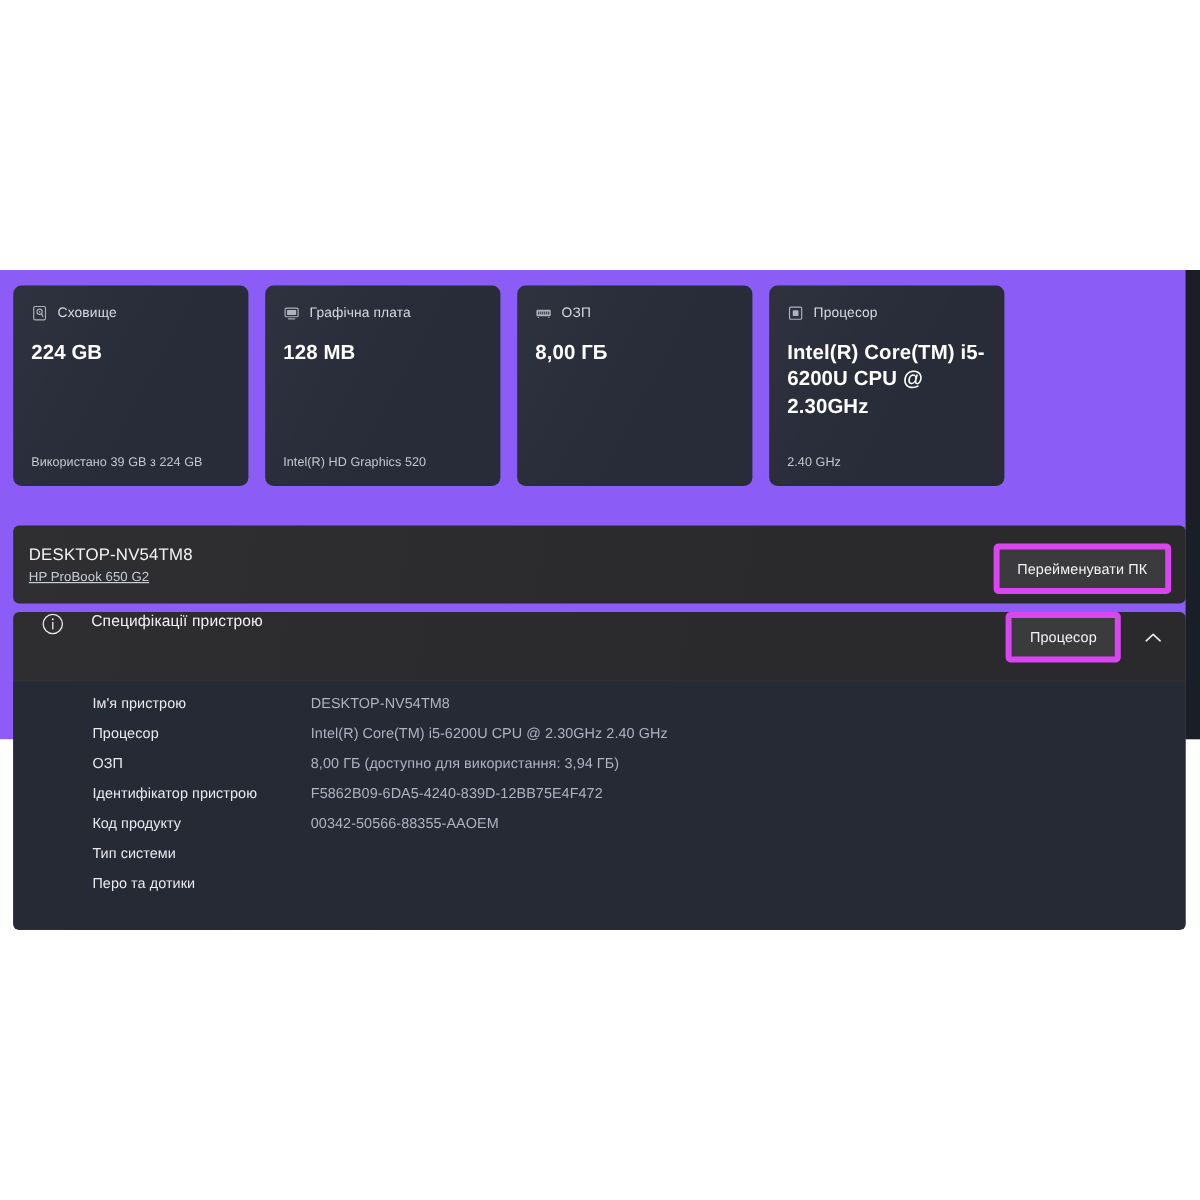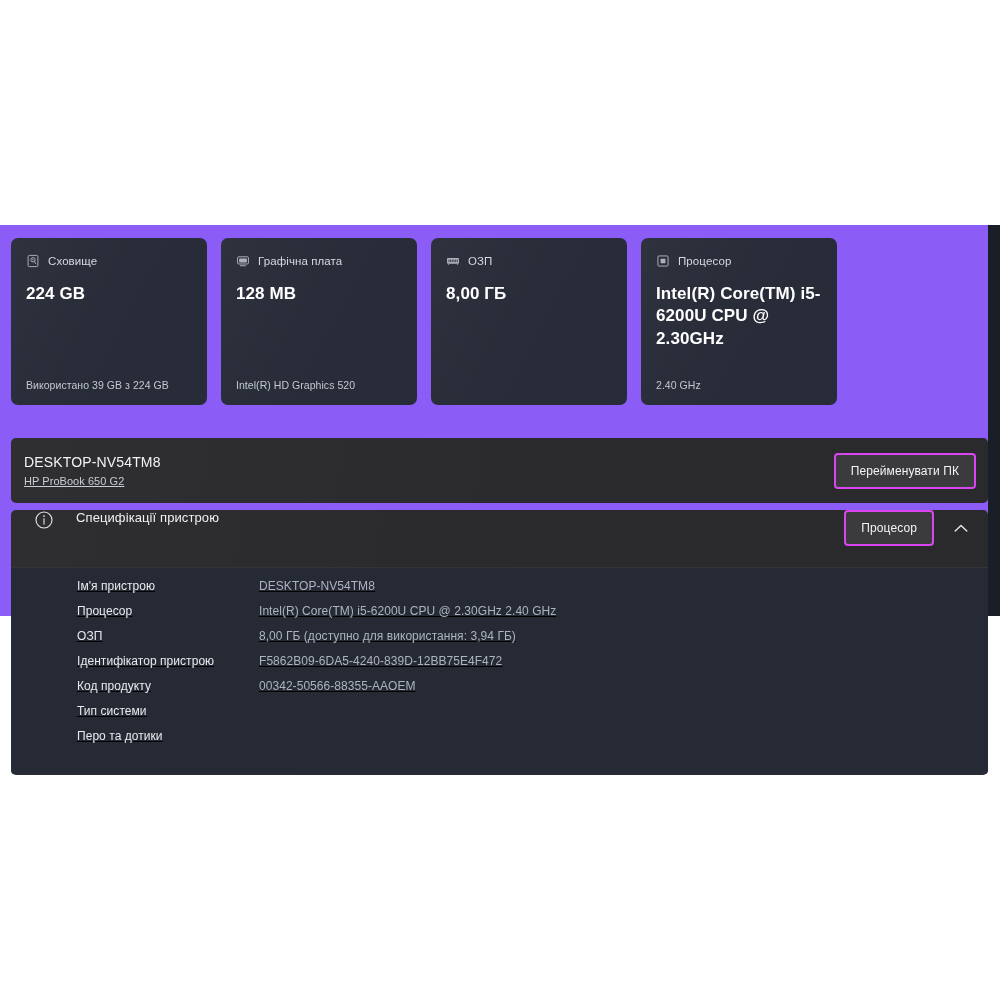--- a/index.html
+++ b/index.html
@@ -129,21 +129,21 @@
   .dev-model {
     font-size: 11px;
     color: #c8ccd4;
     letter-spacing: .05px;
     line-height: 1.5;
     text-decoration: underline;
   }
   .btn {
     background: #3b3b3e;
     color: #f2f3f5;
-    border: 2px solid #d946ef;
+    border: 5px solid #d946ef;
     border-radius: 4px;
     font-size: 12px;
     font-family: "Liberation Sans", sans-serif;
     padding: 9px 15px;
     cursor: default;
     white-space: nowrap;
     letter-spacing: .1px;
   }
   #rename-btn { position: absolute; right: 12px; top: 15px; z-index: 3; }
 
@@ -194,21 +194,20 @@
   }
   #chevron svg { display: block; }
 
   #spec-body {
     position: relative;
     z-index: 2;
     padding: 11px 0 0 0;
     background: #262a35;
     height: 206px;
     box-sizing: border-box;
-    text-decoration: underline;
   }
   .spec-row {
     display: flex;
     align-items: baseline;
     height: 25px;
     padding-left: 66px;
   }
   .spec-label {
     width: 182px;
     flex: 0 0 182px;

